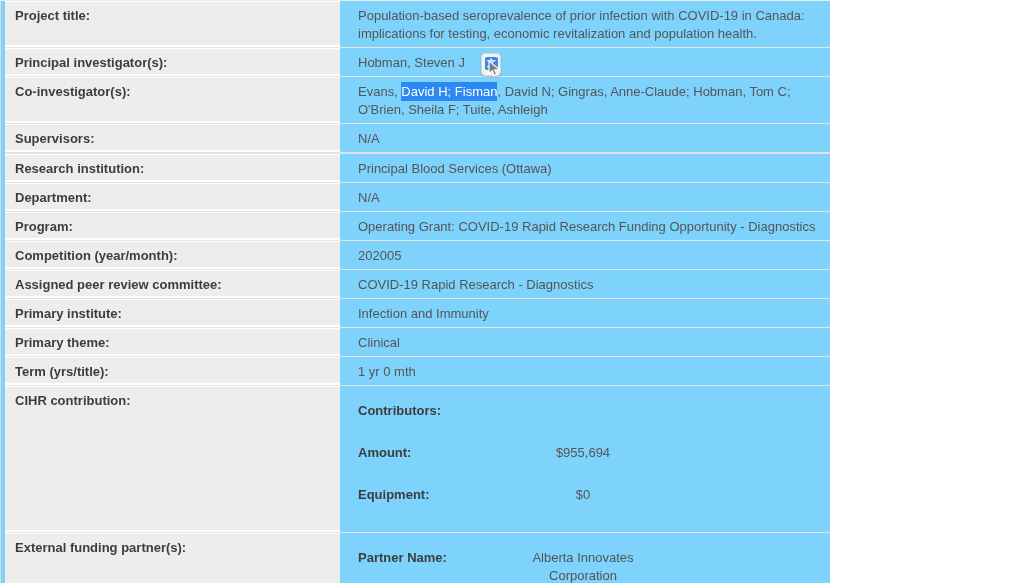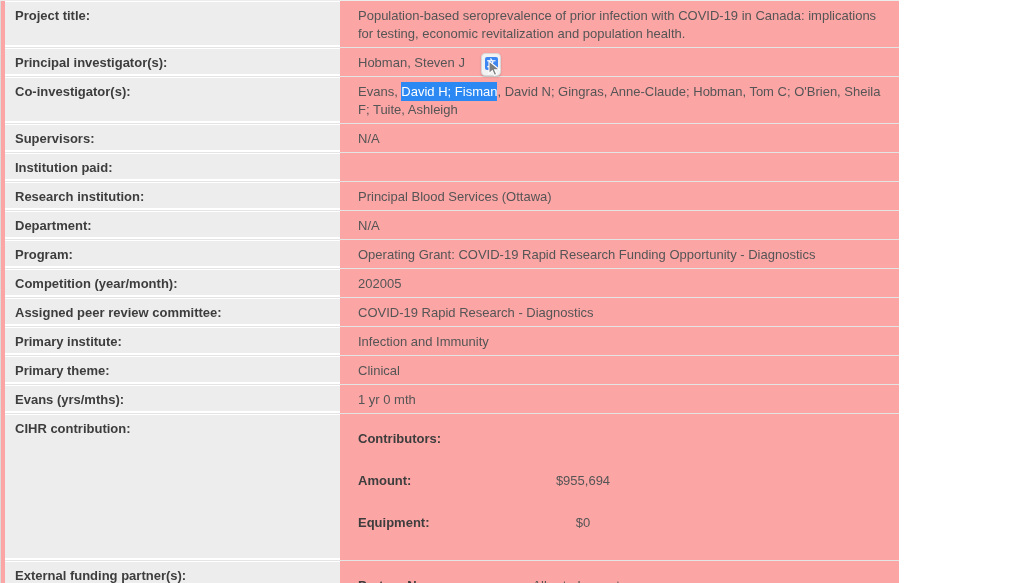--- a/index.html
+++ b/index.html
@@ -1,19 +1,19 @@
 <!DOCTYPE html>
 <html><head>
 <meta charset="utf-8">
 <style>
   html,body{margin:0;padding:0;background:#ffffff;}
   .page{
     position:relative;
-    width:899px;height:583px;
-    background:#fca5a5;
+    width:830px;height:583px;
+    background:#7dd3fc;
     font-family:"Liberation Sans",sans-serif;
     font-size:13px;
     overflow:hidden;
     border-top:1px solid #ececec;
     box-sizing:border-box;
   }
   .grant-table{
     border-left:1px solid #dcdcdc;
     padding-left:4px;
   }
@@ -105,21 +105,20 @@
   </div>
       <div class="row">
     <div class="label-cell">Co-investigator(s):</div>
     <div class="value-cell"><span>Evans, </span><span class="highlight">David H; Fisman</span><span>, David N; Gingras, Anne-Claude; Hobman, Tom C; O'Brien, Sheila F; Tuite, Ashleigh</span></div>
   </div>
       <div class="row">
     <div class="label-cell">Supervisors:</div>
     <div class="value-cell">N/A</div>
   </div>
       <div class="row">
-    <div class="label-cell">Institution paid:</div>
   </div>
       <div class="row">
     <div class="label-cell">Research institution:</div>
     <div class="value-cell">Principal Blood Services (Ottawa)</div>
   </div>
       <div class="row">
     <div class="label-cell">Department:</div>
     <div class="value-cell">N/A</div>
   </div>
       <div class="row">
@@ -136,21 +135,21 @@
   </div>
       <div class="row">
     <div class="label-cell">Primary institute:</div>
     <div class="value-cell">Infection and Immunity</div>
   </div>
       <div class="row">
     <div class="label-cell">Primary theme:</div>
     <div class="value-cell">Clinical</div>
   </div>
       <div class="row">
-    <div class="label-cell">Evans (yrs/mths):</div>
+    <div class="label-cell">Term (yrs/title):</div>
     <div class="value-cell">1 yr 0 mth</div>
   </div>
       <div class="row">
     <div class="label-cell">CIHR contribution:</div>
     <div class="value-cell">
           <div class="sub-rows">
             <div class="sub-row">
     <div class="sub-label">Contributors:</div>
     <div class="sub-value"></div>
   </div>

